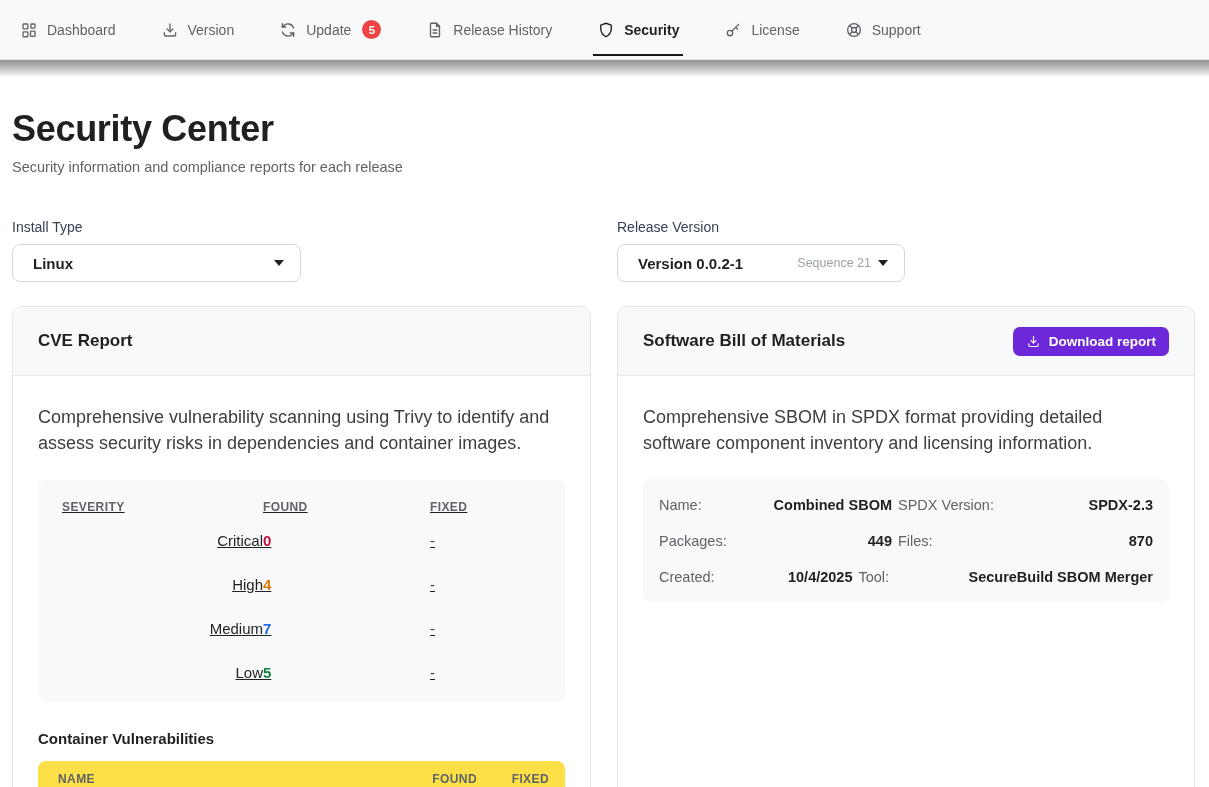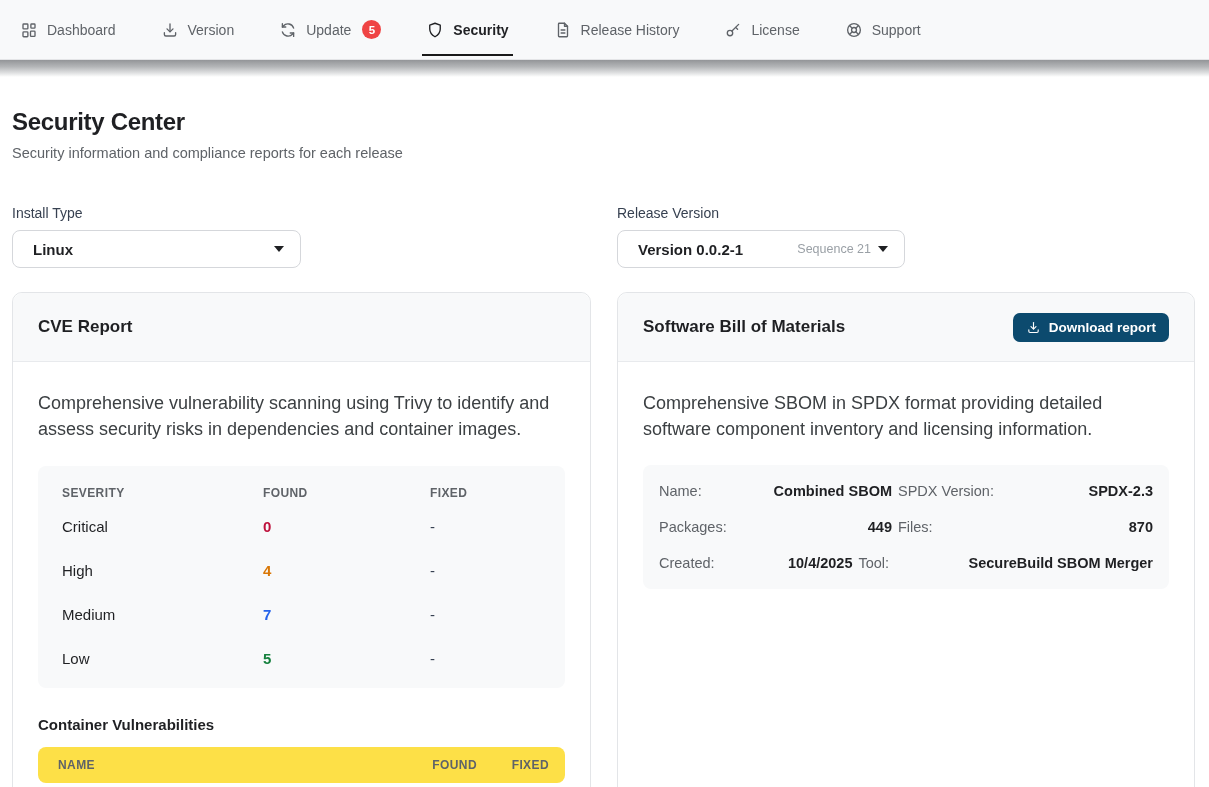--- a/index.html
+++ b/index.html
@@ -55,21 +55,21 @@
     padding: 0 5px;
     margin-left: 2px;
   }
   .header-shadow {
     height: 17px;
     background: linear-gradient(to bottom, #939598 0%, #b4b6b8 40%, #e2e3e4 78%, #ffffff 100%);
   }
 
   
   .page { padding: 0 14px 0 12px; }
-  .page-title { font-size: 24px; font-weight: 700; letter-spacing: -0.3px; margin-top: 31px; color: #1f2023; }
+  .page-title { font-size: 36px; font-weight: 700; letter-spacing: -0.3px; margin-top: 31px; color: #1f2023; }
   .page-subtitle { font-size: 14.5px; color: #5f6368; margin-top: 9px; }
 
   
   .filters { display: flex; margin-top: 44px; }
   .filter-col-left { width: 579px; margin-right: 26px; }
   .filter-label { font-size: 14px; color: #374151; font-weight: 500; }
   .select-box {
     margin-top: 9px;
     height: 38px;
     background: #fff;
@@ -132,36 +132,37 @@
     cursor: pointer;
   }
   .btn-primary svg { stroke: #fff; }
 
   
   .sev-table {
     margin-top: 24px;
     background: #f8f9fa;
     border-radius: 8px;
     padding: 20px 24px 8px 24px;
+    text-decoration: underline;
   }
   .sev-head, .sev-row {
     display: grid;
     grid-template-columns: 201px 167px 1fr;
     align-items: center;
   }
   .sev-head {
     font-size: 12px;
     font-weight: 600;
     letter-spacing: 0.4px;
     color: #5f6368;
     text-transform: uppercase;
     padding-bottom: 4px;
   }
   .sev-row { height: 44px; font-size: 15px; }
-  .sev-name { color: #1f2023; }
+  .sev-name { color: #1f2023; text-align: right; }
   .sev-found { font-weight: 600; }
   .sev-fixed { color: #374151; }
 
   
   .cv-title { font-size: 15px; font-weight: 600; color: #1f2023; margin-top: 28px; }
   .cv-head {
     margin-top: 14px;
     background: #fde047;
     border-radius: 8px;
     height: 36px;
@@ -229,38 +230,38 @@
       <svg width="18" height="18" viewBox="0 0 24 24">
           <path d="M19.5 9.5A8 8 0 0 0 5.8 6.6L4.5 8"></path>
           <polyline points="4.5 3.5 4.5 8 9 8"></polyline>
           <path d="M4.5 14.5a8 8 0 0 0 13.7 2.9l1.3-1.4"></path>
           <polyline points="19.5 20.5 19.5 16 15 16"></polyline>
         </svg>
     </span>
     <span>Update</span>
     <span class="nav-badge">5</span>
   </div>
-  <div class="nav-item active">
-    <span class="icon">
-      <svg width="18" height="18" viewBox="0 0 24 24">
-          <path d="M12 3l7 2.6v5.1c0 4.6-3 8.1-7 10.3-4-2.2-7-5.7-7-10.3V5.6z"></path>
-        </svg>
-    </span>
-    <span>Security</span>
-  </div>
   <div class="nav-item">
     <span class="icon">
       <svg width="18" height="18" viewBox="0 0 24 24">
           <path d="M14 3H7a1 1 0 0 0-1 1v16a1 1 0 0 0 1 1h10a1 1 0 0 0 1-1V7z"></path>
           <polyline points="14 3 14 7 18 7"></polyline>
           <line x1="9.5" y1="12" x2="14.5" y2="12"></line>
           <line x1="9.5" y1="16" x2="14.5" y2="16"></line>
         </svg>
     </span>
     <span>Release History</span>
+  </div>
+  <div class="nav-item active">
+    <span class="icon">
+      <svg width="18" height="18" viewBox="0 0 24 24">
+          <path d="M12 3l7 2.6v5.1c0 4.6-3 8.1-7 10.3-4-2.2-7-5.7-7-10.3V5.6z"></path>
+        </svg>
+    </span>
+    <span>Security</span>
   </div>
   <div class="nav-item">
     <span class="icon">
       <svg width="18" height="18" viewBox="0 0 24 24">
           <circle cx="8" cy="16" r="3.6"></circle>
           <path d="M10.6 13.4L19.5 4.5"></path>
           <path d="M15.5 8.5l2.6 2.6"></path>
         </svg>
     </span>
     <span>License</span>
@@ -346,21 +347,21 @@
           <span class="cv-name">Name</span>
           <span class="cv-found">Found</span>
           <span class="cv-fixed">Fixed</span>
         </div>
       </div>
     </section>
 
     <section class="card sbom">
       <div class="card-header">
         <h2 class="card-title">Software Bill of Materials</h2>
-        <button class="btn-primary" style="background: #0c4a6e;">
+        <button class="btn-primary" style="background: #6d28d9;">
           <span class="icon">
             <svg width="15" height="15" viewBox="0 0 24 24">
                 <path d="M12 4v10"></path>
                 <path d="M8 10.5l4 4 4-4"></path>
                 <path d="M4.5 15.5v2.5a2 2 0 0 0 2 2h11a2 2 0 0 0 2-2v-2.5"></path>
               </svg>
           </span>
           <span>Download report</span>
         </button>
       </div>

